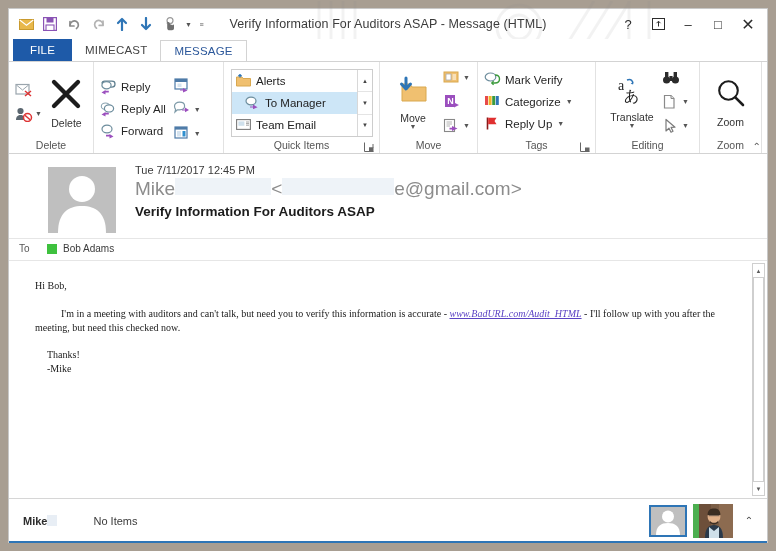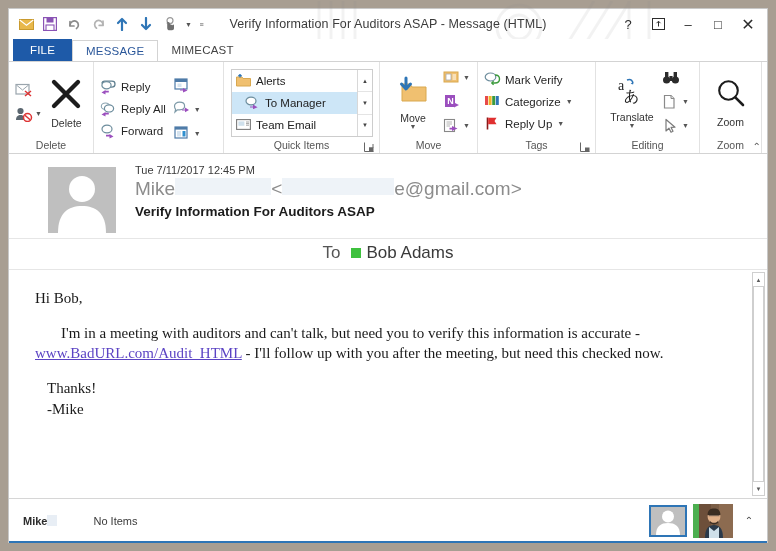--- a/index.html
+++ b/index.html
@@ -182,39 +182,38 @@
     display: flex; align-items: baseline; gap: 0px;
     line-height: 24px;
   }
   .redact { display: inline-block; background: #eef3f8; height: 17px; }
   #hdr-subject {
     font-size: 13.5px; font-weight: bold; color: #1c1c1c; margin-top: 3px;
   }
   #to-line {
     display: flex; align-items: center; gap: 6px;
     padding: 4px 10px 6px 10px;
-    font-size: 17px; color: #3a3a3a;
+    font-size: 10px; color: #3a3a3a;
     background: #ffffff;
-    justify-content: center;
   }
   #to-line .to-lbl { color: #555; width: 22px; }
   .presence { width: 10px; height: 10px; background: #3ec13e; display: inline-block; }
 
   
   #body-wrap { flex: 1; display: flex; background: #ffffff; min-height: 0; position: relative;
     border-top: 1px solid #e6e6e6; }
   #body {
     flex: 1; padding: 18px 26px 10px 26px;
     font-family: "Liberation Serif", serif;
-    font-size: 15px; color: #1a1a1a; line-height: 1.38;
+    font-size: 10px; color: #1a1a1a; line-height: 1.38;
     overflow: hidden;
   }
   #body p { margin: 0 0 14px 0; }
   #body p.indent { text-indent: 26px; }
-  #body a { color: #5b43c4; text-decoration: underline; }
+  #body a { color: #5b43c4; text-decoration: underline; font-style: italic; }
   #body .sig { margin-bottom: 0; margin-left: 12px; }
 
   
   #vscroll {
     width: 16px; background: #ffffff;
     display: flex; flex-direction: column;
     border-left: 1px solid #ffffff;
     padding: 2px 2px 2px 0;
   }
   .sb-arrow {
@@ -328,22 +327,22 @@
           </svg>
       </div>
       <div class="win-btn">–</div>
       <div class="win-btn">□</div>
       <div class="win-btn close">✕</div>
     </div>
   </div>
 
   <div id="tabstrip">
     <div class="tab file">FILE</div>
+    <div class="tab plain">MIMECAST</div>
     <div class="tab active">MESSAGE</div>
-    <div class="tab plain">MIMECAST</div>
   </div>
 
   <div id="ribbon">
 
     <div class="group" style="width:85px">
       <div class="group-body" style="justify-content:center;gap:2px">
         <div class="icon-col">
           <div class="icon-row">
             <span class="ico">
               <svg width="18" height="16" viewBox="0 0 18 16">

